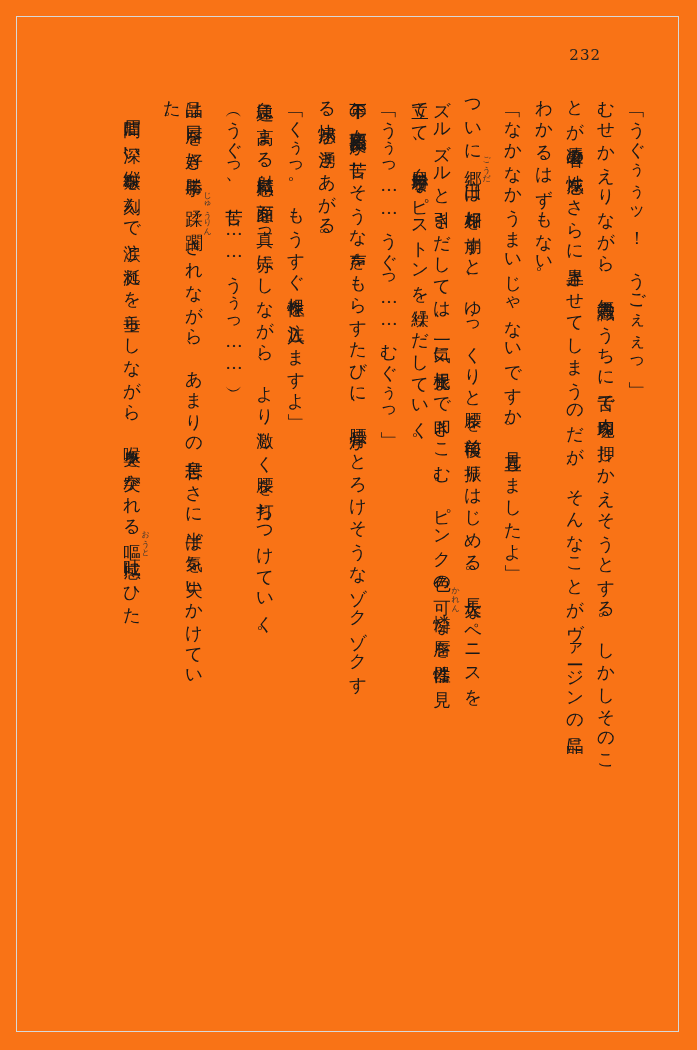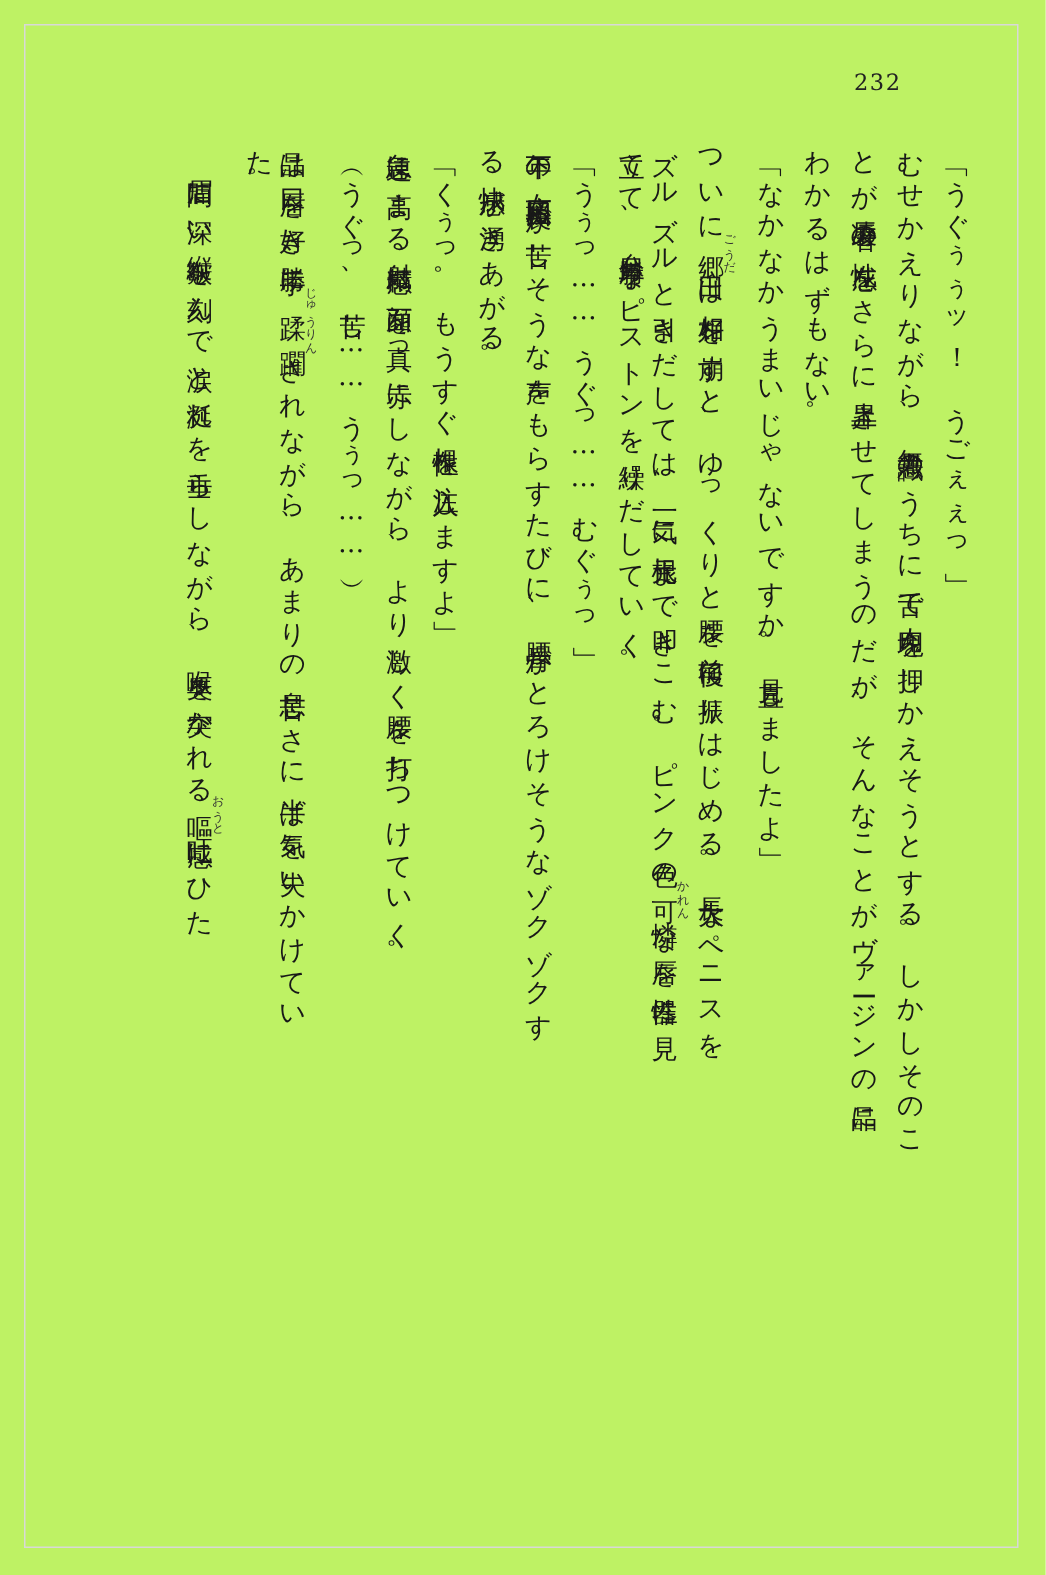--- a/index.html
+++ b/index.html
@@ -15,21 +15,21 @@
     color: #1a1a1a;
     overflow: hidden;
   }
 
   .page {
     position: absolute;
     left: 0;
     top: 0;
     width: 697px;
     height: 1050px;
-    background: #bef264;
+    background: #f97316;
   }
 
   
   .page-frame {
     position: absolute;
     left: 16px;
     top: 16px;
     width: 663px;
     height: 1016px;
     border: 1px solid #d8d8d8;

